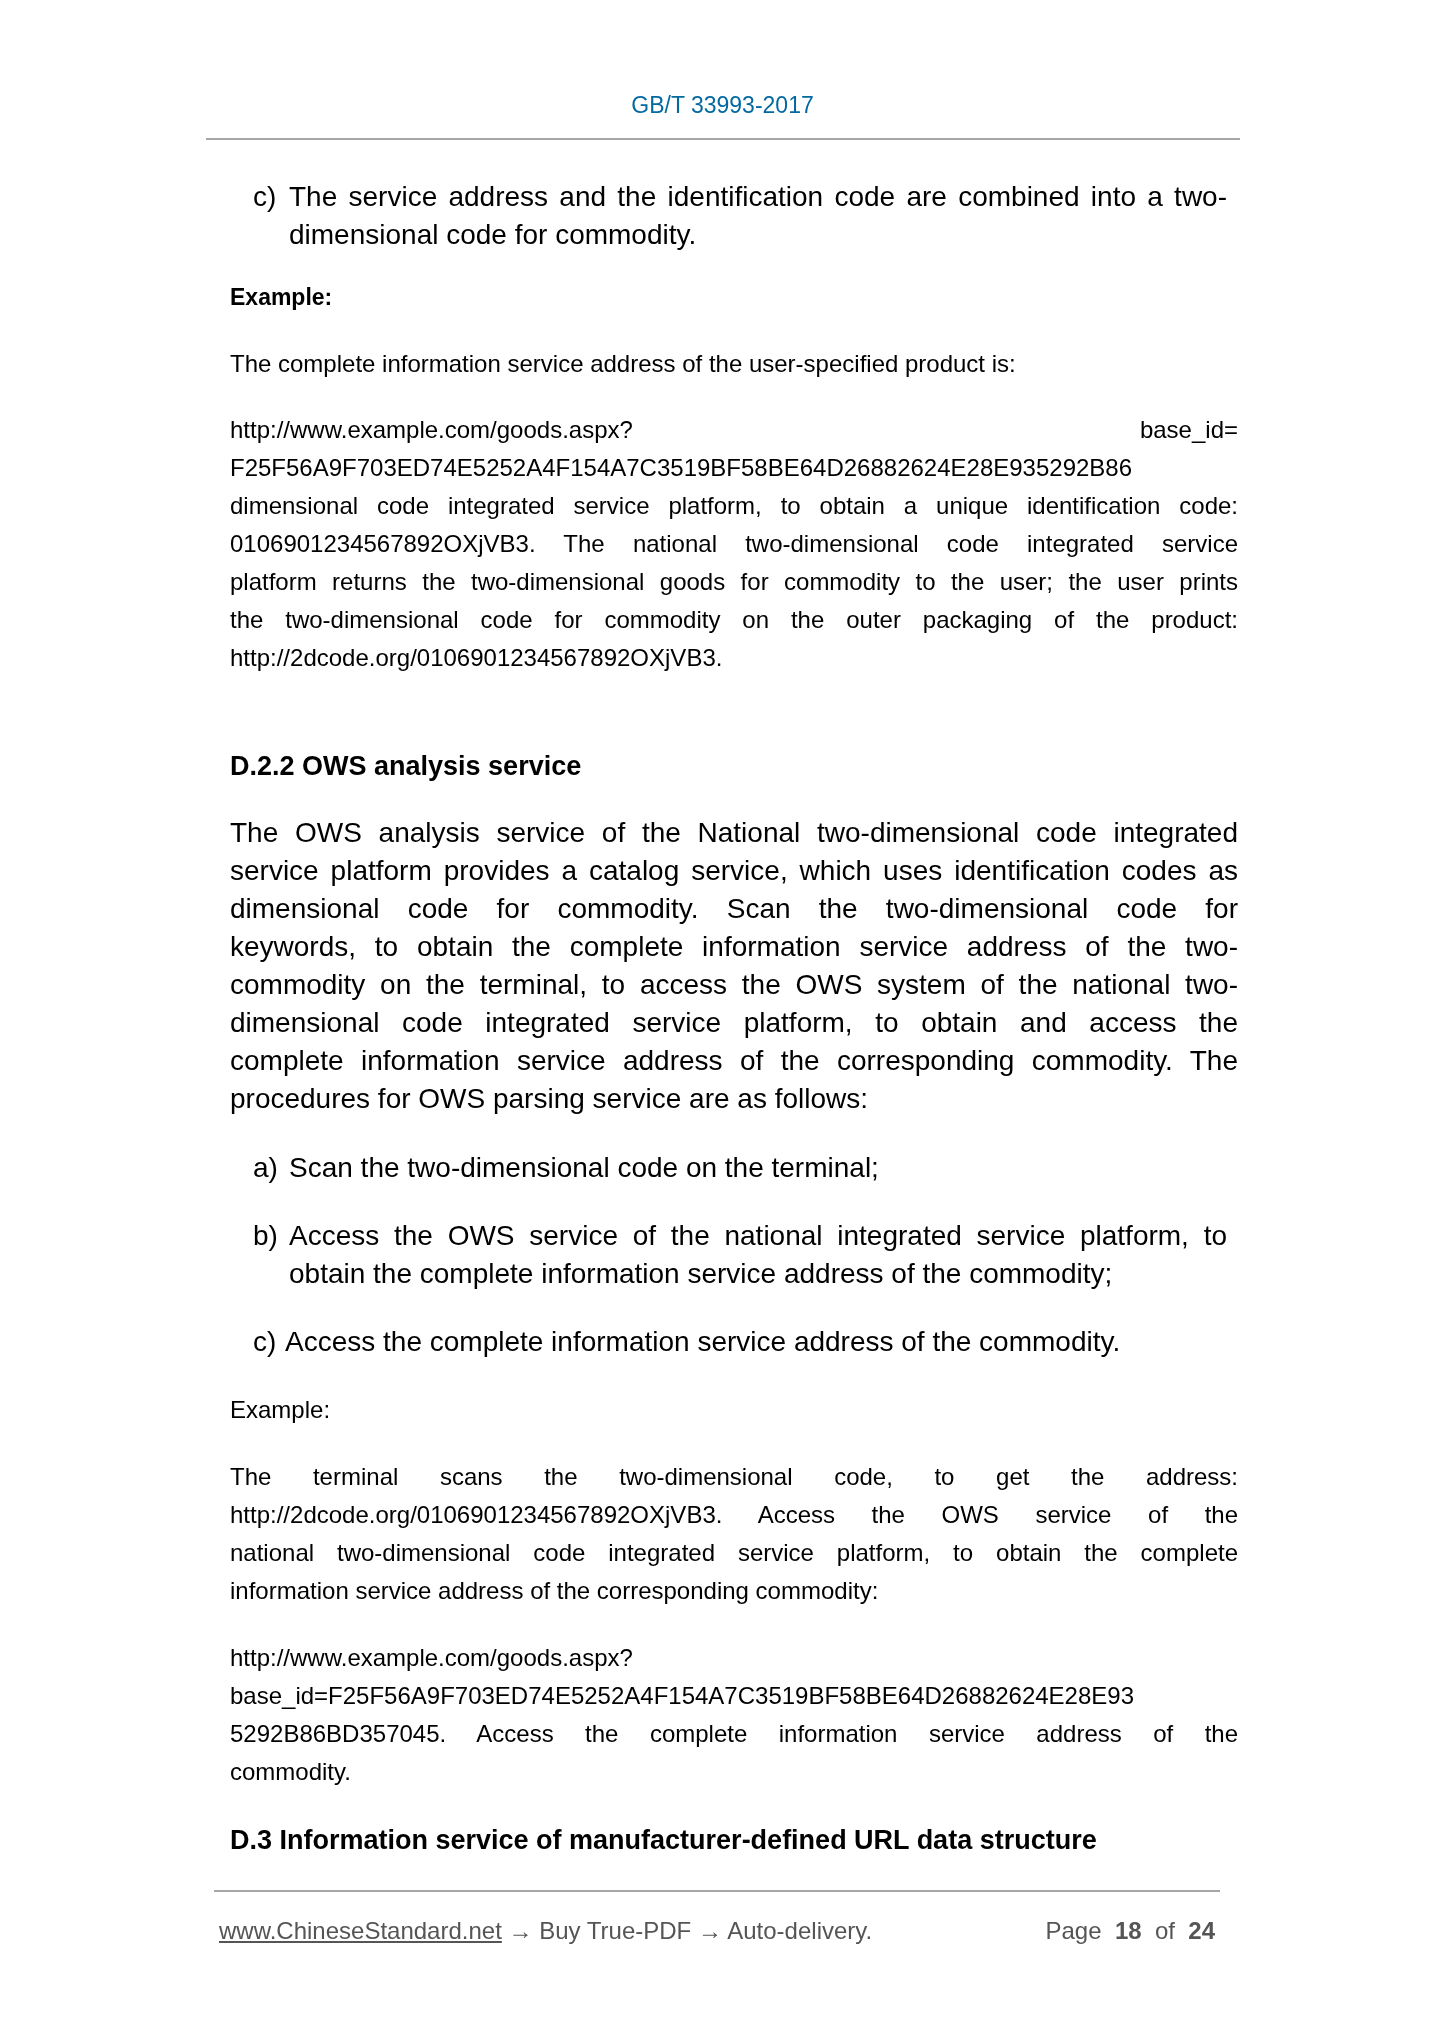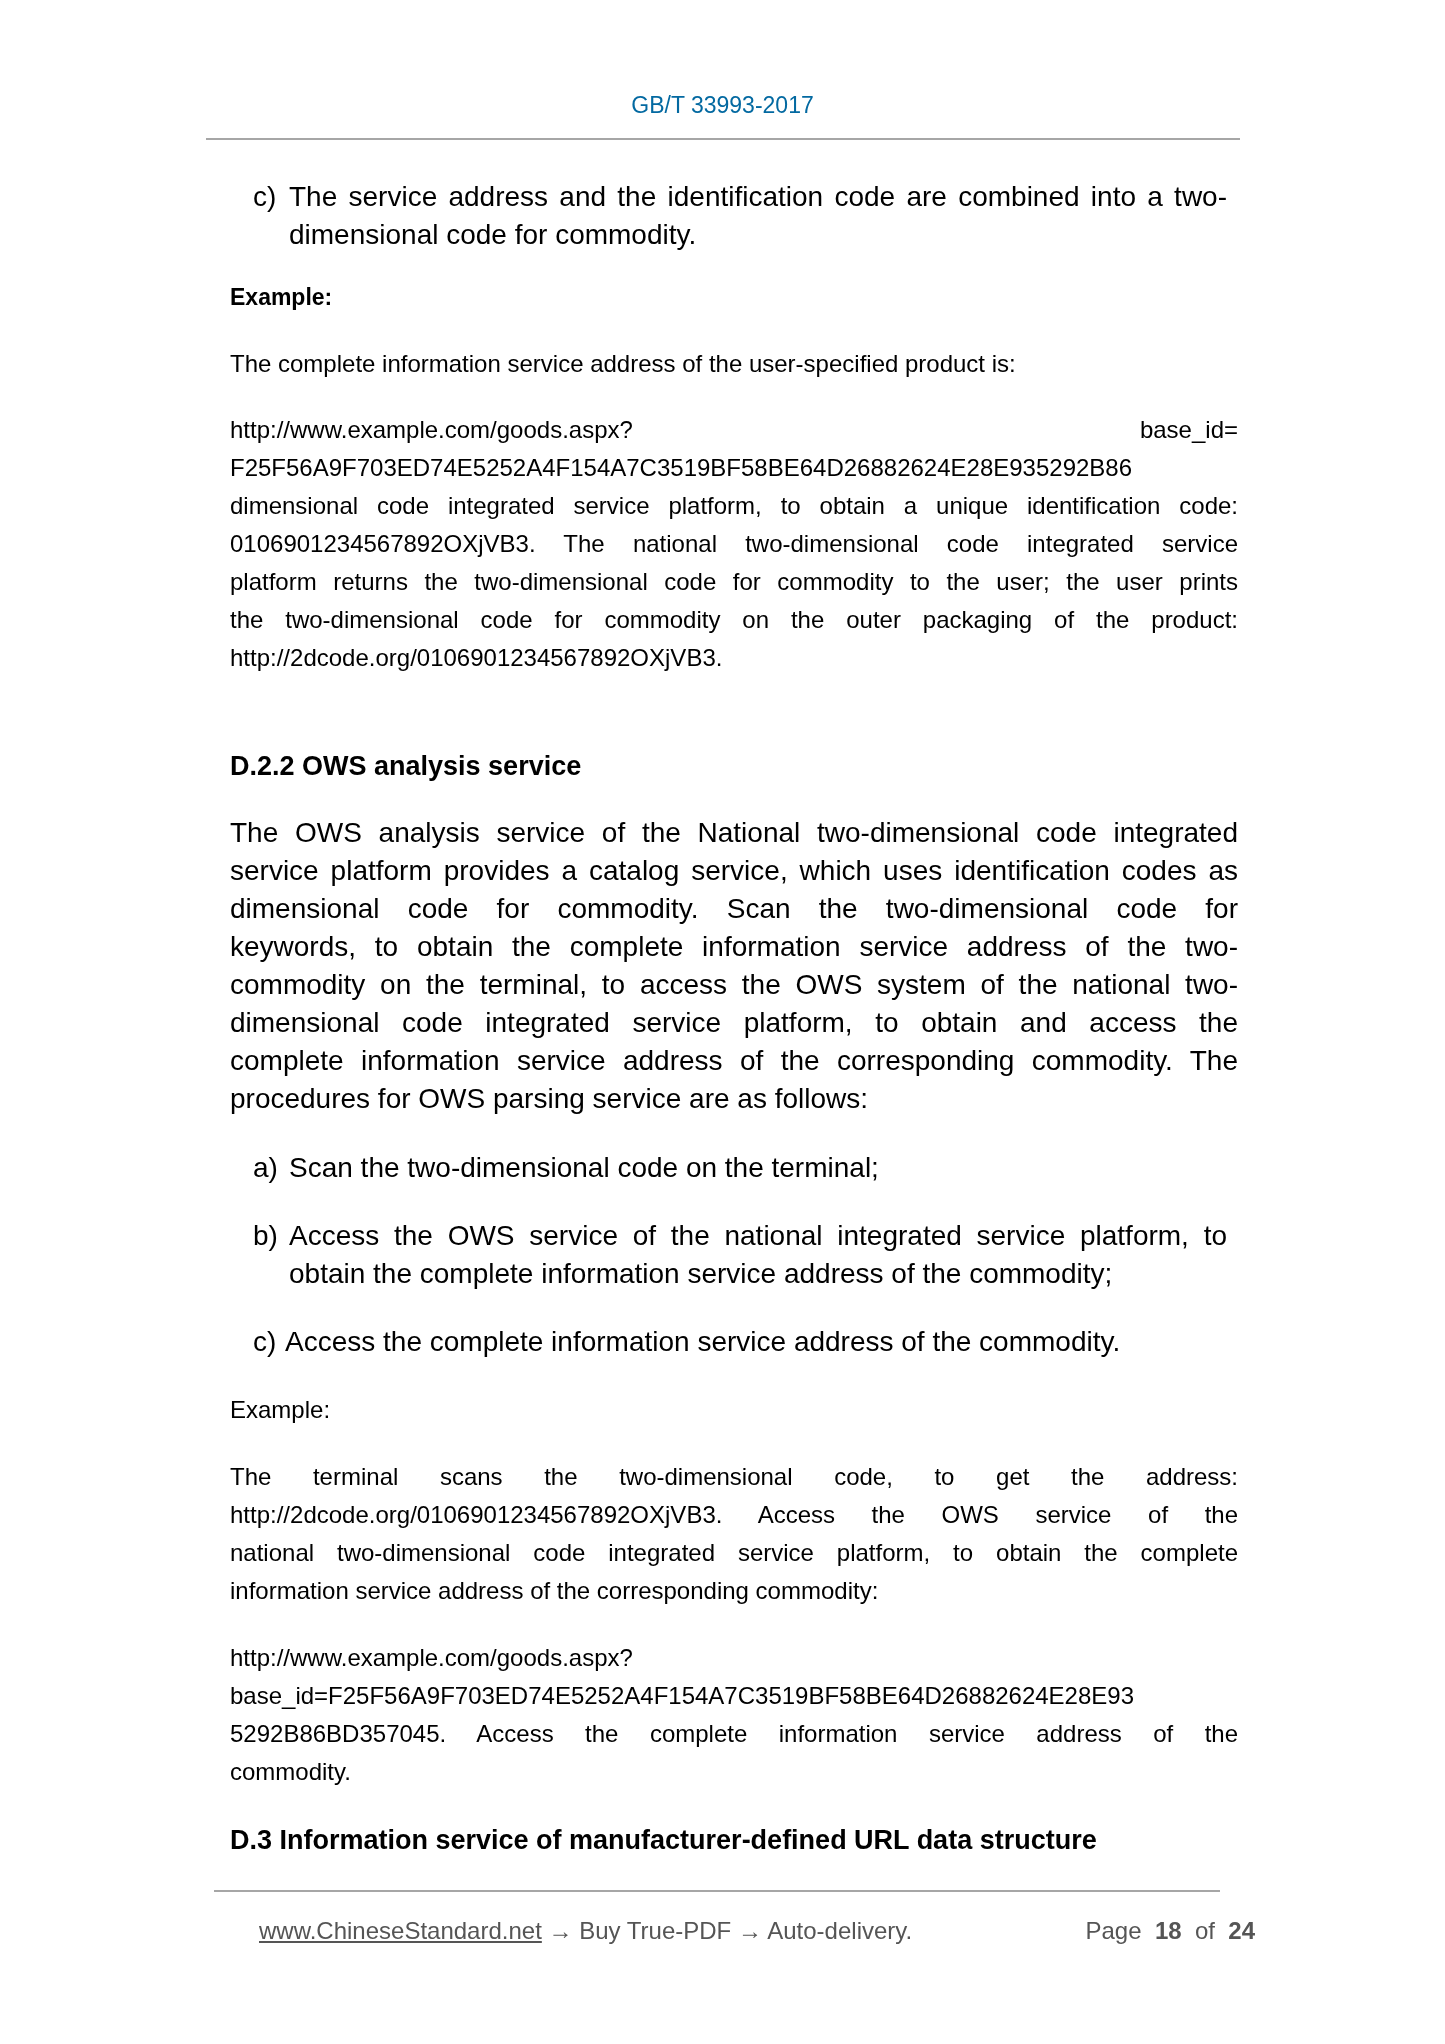--- a/index.html
+++ b/index.html
@@ -11,21 +11,21 @@
   .body28 { font-size: 28px; line-height: 38px; }
   .body24 { font-size: 24px; line-height: 38px; }
   .h-bold { font-size: 27px; font-weight: bold; line-height: 38px; }
   .lbl-bold { font-size: 23px; font-weight: bold; line-height: 38px; }
   .li { position: absolute; left: 253px; width: 974px; font-size: 28px; line-height: 38px; text-align: justify; }
   .li .mk { position: absolute; left: 0; top: 0; }
   .li .tx { display: block; padding-left: 36px; }
   .line { display: block; }
   .justline { display: block; text-align: justify; text-align-last: justify; }
   .ftr-rule { left: 214px; width: 1006px; top: 1890px; height: 0; border-top: 2px solid #a6a6a6; }
-  .ftr { top: 1912px; left: 219px; width: 1000px; height: 38px; font-size: 24px; line-height: 38px; color: #555555; margin-left: 40px; }
+  .ftr { top: 1912px; left: 219px; width: 1000px; height: 38px; font-size: 24px; line-height: 38px; color: #555555; }
   .ftr a { color: #555555; text-decoration: underline; }
   .ftr .right { position: absolute; right: 4px; top: 0; }
   .ftr .right b { font-weight: bold; }
   .nowrap { white-space: nowrap; }
 </style>
 </head>
 <body>
 
 <div class="abs hdr-title">GB/T 33993-2017</div>
 <div class="abs hdr-rule"></div>
@@ -42,21 +42,21 @@
 <div class="abs txt body24" style="top:345px;">The complete information service address of the user-specified product is:</div>
 
 <div class="abs txt body24" style="top:411px;">
   <span class="line" style="position:relative;">
     <span>http://www.example.com/goods.aspx?</span>
     <span style="position:absolute; right:0; top:0;">base_id=</span>
   </span>
   <span class="line nowrap">F25F56A9F703ED74E5252A4F154A7C3519BF58BE64D26882624E28E935292B86</span>
   <span class="justline">dimensional code integrated service platform, to obtain a unique identification code:</span>
   <span class="justline">0106901234567892OXjVB3. The national two-dimensional code integrated service</span>
-  <span class="justline">platform returns the two-dimensional code for commodity to the user; the user prints</span>
+  <span class="justline">platform returns the two-dimensional goods for commodity to the user; the user prints</span>
   <span class="justline">the two-dimensional code for commodity on the outer packaging of the product:</span>
   <span class="line">http://2dcode.org/0106901234567892OXjVB3.</span>
 </div>
 
 <div class="abs txt h-bold" style="top:747px;">D.2.2 OWS analysis service</div>
 
 <div class="abs txt body28" style="top:814px;">
   <span class="justline">The OWS analysis service of the National two-dimensional code integrated</span>
   <span class="justline">service platform provides a catalog service, which uses identification codes as</span>
   <span class="justline">dimensional code for commodity. Scan the two-dimensional code for</span>

